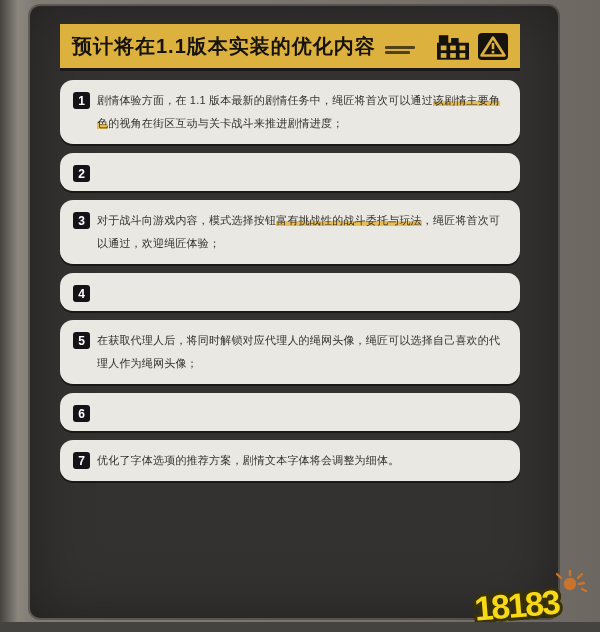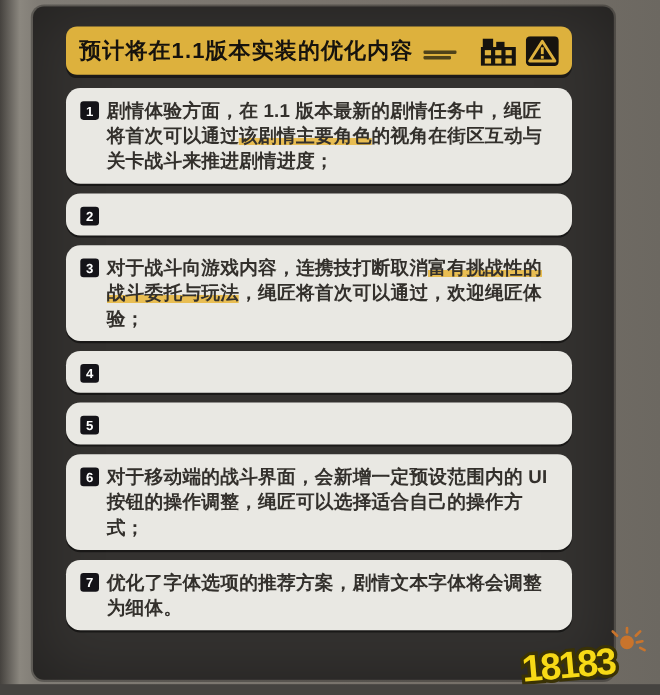--- a/index.html
+++ b/index.html
@@ -13,21 +13,21 @@
     background:#454340;
   }
   .panel{
     position:absolute;left:30px;top:6px;width:528px;height:612px;
     background:#343230;border-radius:10px;
     box-shadow:0 0 0 2px rgba(0,0,0,.28), inset 0 0 60px rgba(0,0,0,.35);
   }
   
   .banner{
     position:absolute;left:60px;top:24px;width:460px;height:44px;
-    background:#ddb13d;border-radius:10px;
+    background:#ddb13d;border-radius:0;
     display:flex;align-items:center;box-sizing:border-box;padding:0 12px;
     box-shadow:0 3px 0 rgba(0,0,0,.45);
     text-align:center;
   }
   .banner-title{
     font-size:20px;font-weight:bold;color:#16130e;letter-spacing:1px;white-space:nowrap;
   }
   .fineprint{display:flex;flex-direction:column;gap:2px;margin-left:9px;margin-top:8px;}
   .fineprint i{display:block;height:3px;background:#4f421a;border-radius:1px;}
   .fineprint i:nth-child(1){width:30px;}
@@ -44,21 +44,21 @@
     display:flex;gap:7px;align-items:flex-start;
     box-shadow:0 2px 0 rgba(0,0,0,.5);
   }
   .badge{
     flex:0 0 auto;width:17px;height:17px;margin-top:3px;
     background:#141318;color:#ffffff;border-radius:3px;
     display:flex;align-items:center;justify-content:center;
     font-size:12px;font-weight:bold;
   }
   .txt{
-    font-size:17px;line-height:23px;font-weight:bold;color:#33302c;letter-spacing:.2px;
+    font-size:11px;line-height:23px;font-weight:normal;color:#33302c;letter-spacing:.2px;
   }
   .hl{
     background:linear-gradient(to bottom, rgba(0,0,0,0) 58%, #e8bd52 58%, #e8bd52 96%, rgba(0,0,0,0) 96%);
   }
   
   .watermark{position:absolute;right:4px;bottom:0px;width:130px;height:62px;}
   .watermark .sun{position:absolute;right:8px;top:-2px;}
   .watermark .logo{position:absolute;left:0;bottom:0;}
 </style>
 </head>
@@ -102,31 +102,31 @@
   <div class="list">
       <div class="card">
         <span class="badge">1</span>
         <span class="txt"><span>剧情体验方面，在 1.1 版本最新的剧情任务中，绳匠将首次可以通过</span><span class="hl">该剧情主要角色</span><span>的视角在街区互动与关卡战斗来推进剧情进度；</span></span>
       </div>
       <div class="card">
         <span class="badge">2</span>
       </div>
       <div class="card">
         <span class="badge">3</span>
-        <span class="txt"><span>对于战斗向游戏内容，连携技打断取消</span><span class="hl">富有挑战性的战斗委托与玩法</span><span>，绳匠将首次可以通过，欢迎绳匠体验；</span></span>
+        <span class="txt"><span>对于战斗向游戏内容，模式选择按钮</span><span class="hl">富有挑战性的战斗委托与玩法</span><span>，绳匠将首次可以通过，欢迎绳匠体验；</span></span>
       </div>
       <div class="card">
         <span class="badge">4</span>
       </div>
       <div class="card">
         <span class="badge">5</span>
+        <span class="txt"><span>在获取代理人后，将同时解锁对应代理人的绳网头像，绳匠可以选择自己喜欢的代理人作为绳网头像；</span></span>
       </div>
       <div class="card">
         <span class="badge">6</span>
-        <span class="txt"><span>对于移动端的战斗界面，会新增一定预设范围内的 UI 按钮的操作调整，绳匠可以选择适合自己的操作方式；</span></span>
       </div>
       <div class="card">
         <span class="badge">7</span>
         <span class="txt"><span>优化了字体选项的推荐方案，剧情文本字体将会调整为细体。</span></span>
       </div>
     </div>
 
   <div class="watermark">
     <span class="sun">
       <svg width="40" height="26" viewBox="0 0 40 26">

